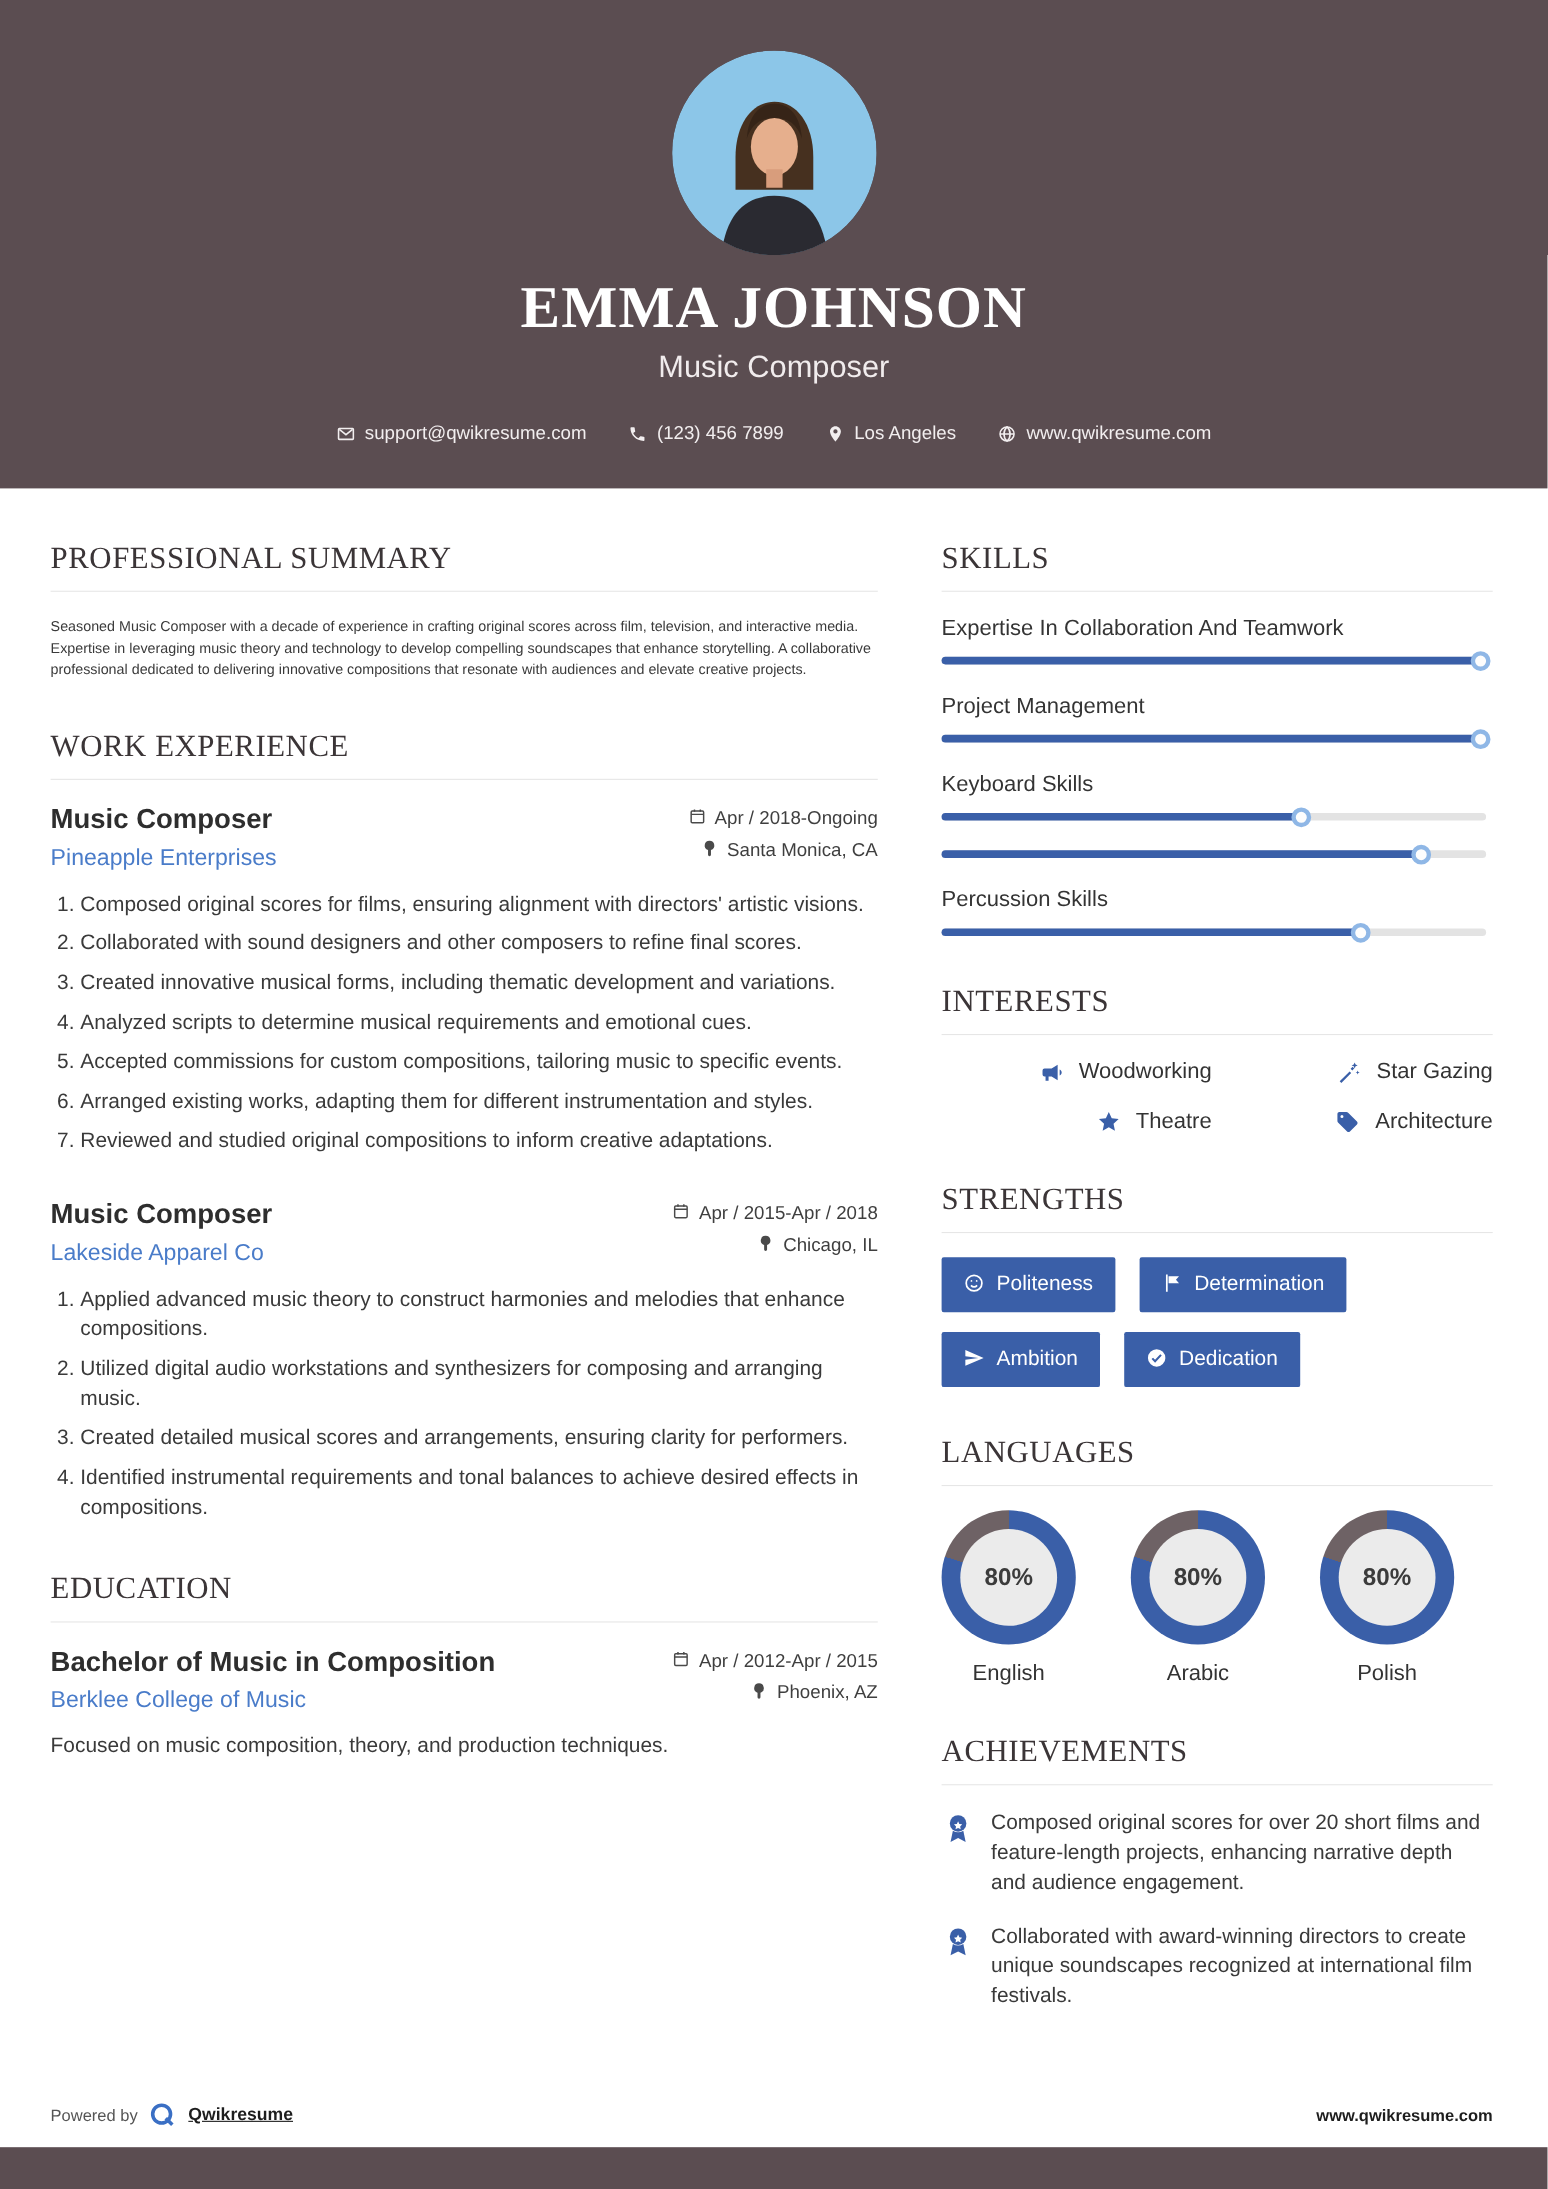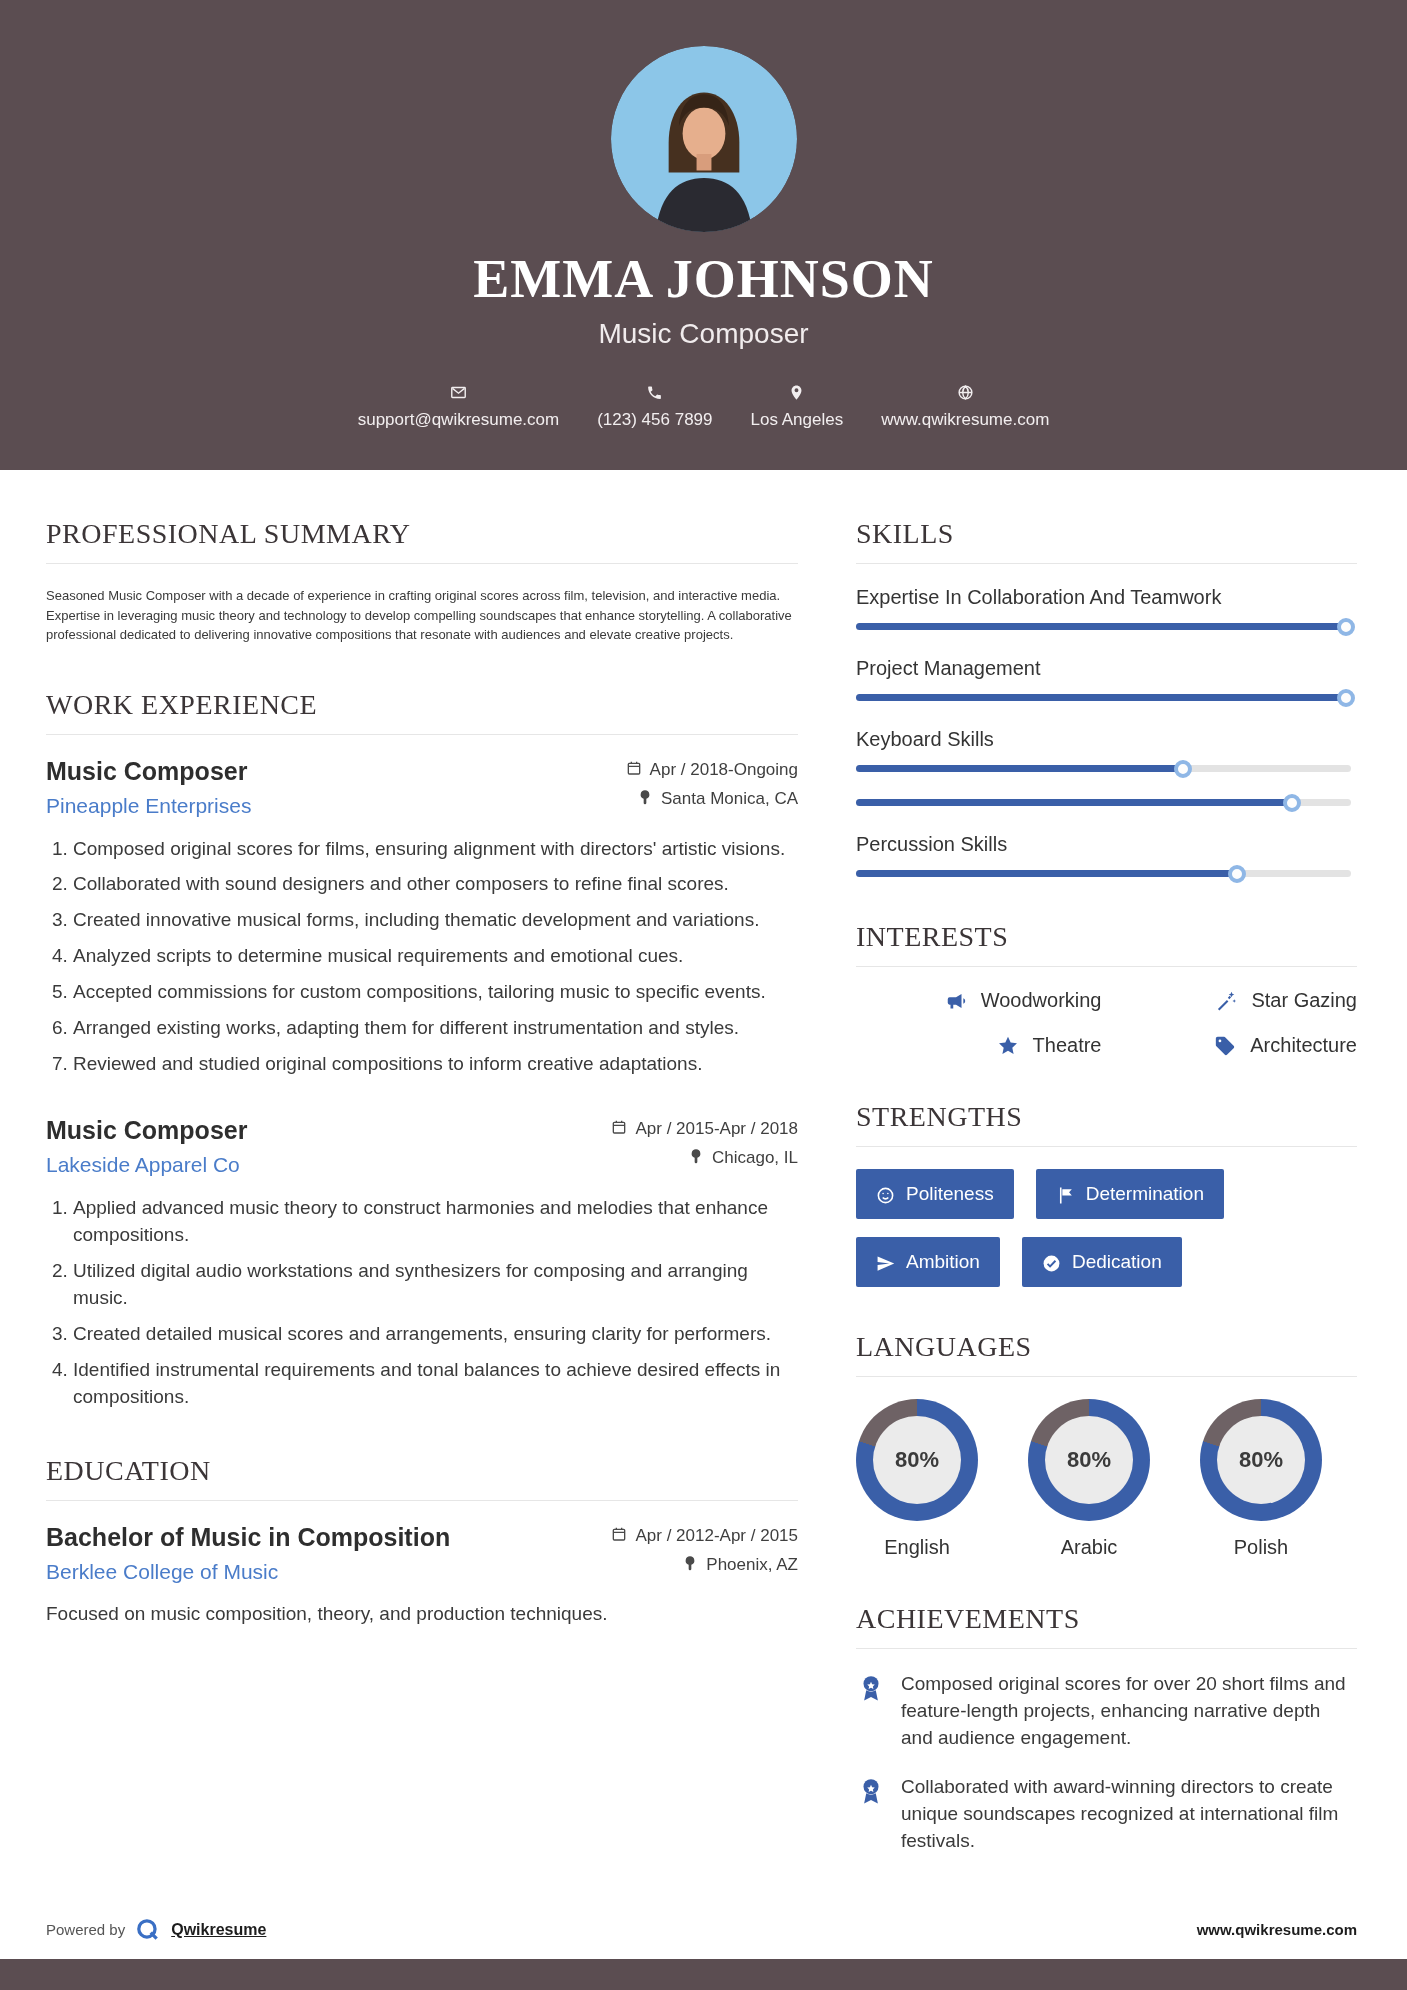--- a/index.html
+++ b/index.html
@@ -14,21 +14,21 @@
   body{background:#ffffff;font-family:"Liberation Sans", sans-serif;color:var(--text);}
   .page{width:1407px;min-height:1990px;margin:0 auto;background:#fff;display:flex;flex-direction:column;}
 
   
   .header{background:var(--header-bg);color:#fff;text-align:center;padding:46px 0 40px;}
   .avatar{width:186px;height:186px;border-radius:50%;overflow:hidden;margin:0 auto;display:block;}
   .avatar svg{display:block;width:100%;height:100%;}
   .name{font-family:"Liberation Serif", serif;font-weight:bold;font-size:54px;letter-spacing:1px;margin-top:16px;color:#fff;}
   .job-title{font-size:28px;margin-top:8px;color:#f1eced;font-weight:normal;}
   .contact-row{display:flex;justify-content:center;align-items:center;gap:38px;margin-top:34px;font-size:17px;color:#f2eeef;}
-  .contact-item{display:flex;align-items:center;gap:9px;flex-direction:column;}
+  .contact-item{display:flex;align-items:center;gap:9px;}
   .contact-item svg{width:17px;height:17px;flex:0 0 auto;}
 
   
   .content{display:flex;gap:58px;padding:48px 50px 0 46px;flex:1;}
   .col-left{flex:0 0 752px;}
   .col-right{flex:1;min-width:0;}
 
   .section{margin-bottom:44px;}
   .section-heading{font-family:"Liberation Serif", serif;font-weight:normal;font-size:28px;color:var(--heading);letter-spacing:.5px;padding-bottom:13px;border-bottom:1px solid var(--rule);margin-bottom:22px;}
 
@@ -57,21 +57,21 @@
   .skill-fill{position:absolute;left:0;top:0;height:100%;background:var(--accent);border-radius:4px;}
   .skill-knob{position:absolute;right:-9px;top:50%;transform:translateY(-50%);width:18px;height:18px;border-radius:50%;background:#fdfdfd;border:4px solid #8fb7e6;}
 
   
   .interests-grid{display:grid;grid-template-columns:1fr 1fr;row-gap:22px;column-gap:10px;}
   .interest{display:flex;align-items:center;gap:14px;font-size:20px;color:#333;justify-content:flex-end;}
   .interest svg{width:22px;height:22px;color:var(--accent);flex:0 0 auto;}
 
   
   .badges{display:flex;flex-wrap:wrap;gap:18px 22px;max-width:470px;}
-  .badge{display:inline-flex;align-items:flex-end;gap:11px;background:var(--accent);color:#fff;padding:14px 20px;font-size:19px;border-radius:2px;}
+  .badge{display:inline-flex;align-items:flex-start;gap:11px;background:var(--accent);color:#fff;padding:14px 20px;font-size:19px;border-radius:2px;}
   .badge svg{width:19px;height:19px;color:#fff;}
 
   
   .langs{display:flex;gap:50px;}
   .lang{display:flex;flex-direction:column;align-items:center;}
   .donut{width:122px;height:122px;border-radius:50%;position:relative;}
   .donut-inner{position:absolute;left:50%;top:50%;transform:translate(-50%,-50%);width:88px;height:88px;border-radius:50%;background:#ebebeb;display:flex;align-items:center;justify-content:center;font-size:22px;font-weight:bold;color:#3b3b3b;}
   .lang-label{margin-top:15px;font-size:20px;color:#333;}
 
   

